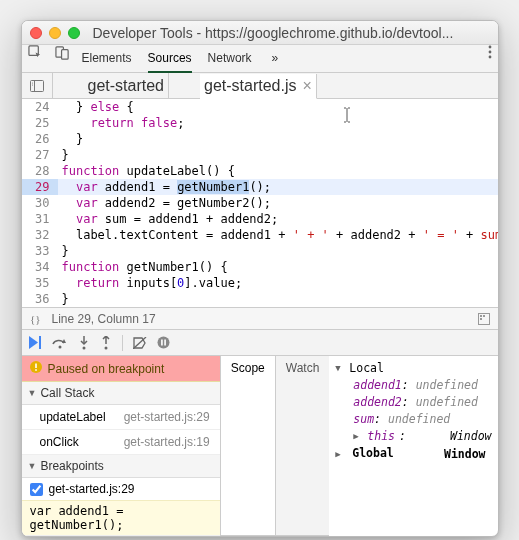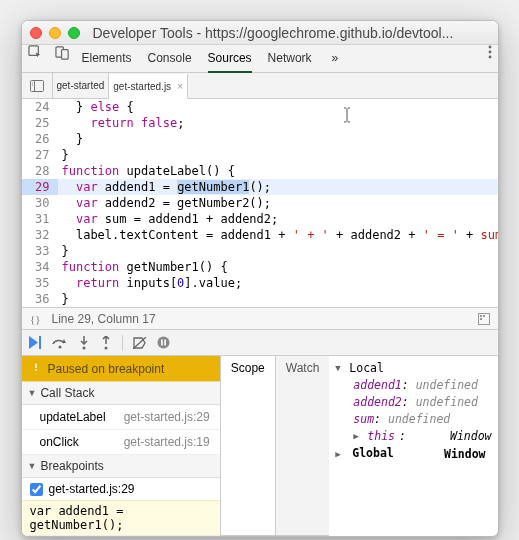--- a/index.html
+++ b/index.html
@@ -41,21 +41,21 @@
   .panel-tabs div { padding:6px 0; color:#333;}
   .panel-tabs .active { color:#000; border-bottom:2px solid #14532d; font-weight:500; }
   .more-tabs { margin-left:4px;}
   .kebab { margin-left:auto; }
 
   .file-tabs {
     height:26px; display:flex; align-items:stretch; border-bottom:1px solid #ccc;
     background:#f3f3f3;
   }
   .file-tabs .sidebar-toggle { padding:0 8px; display:flex; align-items:center; border-right:1px solid #ccc;}
-  .file-tab { padding:0 4px; display:flex; align-items:center; gap:6px; font-size:10px; color:#333; border-right:1px solid #ccc;}
+  .file-tab { padding:0 4px; display:flex; align-items:center; gap:6px; font-size:16px; color:#333; border-right:1px solid #ccc;margin-left:31px;}
   .file-tab.active { background:#fff; border-bottom:1px solid #fff; position:relative; top:1px;}
   .file-tab .close { color:#999;}
 
   .code-area { position:relative; font-family: Menlo, Consolas, monospace; font-size:12px; background:#fff;}
   .code-line { display:flex; line-height:16px;}
   .gutter { width:36px; text-align:right; color:#888; padding-right:8px; user-select:none; background:#fff;}
   .code { white-space:pre; padding-left:4px; flex:1; overflow:hidden;}
   .kw { color:#aa0d91; }
   .fn { color:#000; }
   .str { color:#c41a16; }
@@ -79,21 +79,21 @@
     height:26px; border-top:1px solid #ccc; background:#f3f3f3; display:flex; align-items:center; padding:0 6px; gap:10px;
   }
   .dbg-ico { display:inline-flex; }
   .sep { width:1px; height:16px; background:#ccc;}
 
   .debug-panes { display:flex; border-top:1px solid #ccc;}
   .left-pane { width:232px; border-right:1px solid #ccc; display:flex; flex-direction:column;}
   .right-pane { flex:1; display:flex; flex-direction:row;}
 
   .paused-banner {
-    background:#eab308; border-bottom:1px solid #e6dca0; padding:5px 8px; display:flex; align-items:center; gap:6px; color:#5a4a00;
+    background:#fca5a5; border-bottom:1px solid #e6dca0; padding:5px 8px; display:flex; align-items:center; gap:6px; color:#5a4a00;
   }
   .paused-banner .warn { color:#d9a400;}
 
   .section-header {
     background:#f5f5f5; border-bottom:1px solid #ddd; padding:4px 6px; display:flex; align-items:center; gap:4px; color:#333;
   }
   .section-header .tri { font-size:9px; color:#666;}
   .stack-item { display:flex; justify-content:space-between; padding:5px 10px 5px 18px; border-bottom:1px solid #eee;}
   .stack-item .loc { color:#888;}
   .bp-item { padding:4px 8px; display:flex; align-items:center; gap:6px; background:#fff;}
@@ -132,21 +132,20 @@
         </svg>
     </span>
     <span class="ico">
       <svg width="15" height="15" viewBox="0 0 16 16">
           <rect x="1" y="2" width="8" height="11" fill="none" stroke="#666" stroke-width="1.3" rx="1"></rect>
           <rect x="7" y="5" width="7" height="10" fill="#f3f3f3" stroke="#666" stroke-width="1.3" rx="1"></rect>
         </svg>
     </span>
     <div class="panel-tabs">
       <div>Elements</div>
-      <div>Console</div>
       <div class="active">Sources</div>
       <div>Network</div>
       <div class="more-tabs">»</div>
     </div>
     <span class="kebab ico">
       <svg width="4" height="14" viewBox="0 0 4 14">
           <circle cx="2" cy="2" r="1.4" fill="#666"></circle>
           <circle cx="2" cy="7" r="1.4" fill="#666"></circle>
           <circle cx="2" cy="12" r="1.4" fill="#666"></circle>
         </svg>

